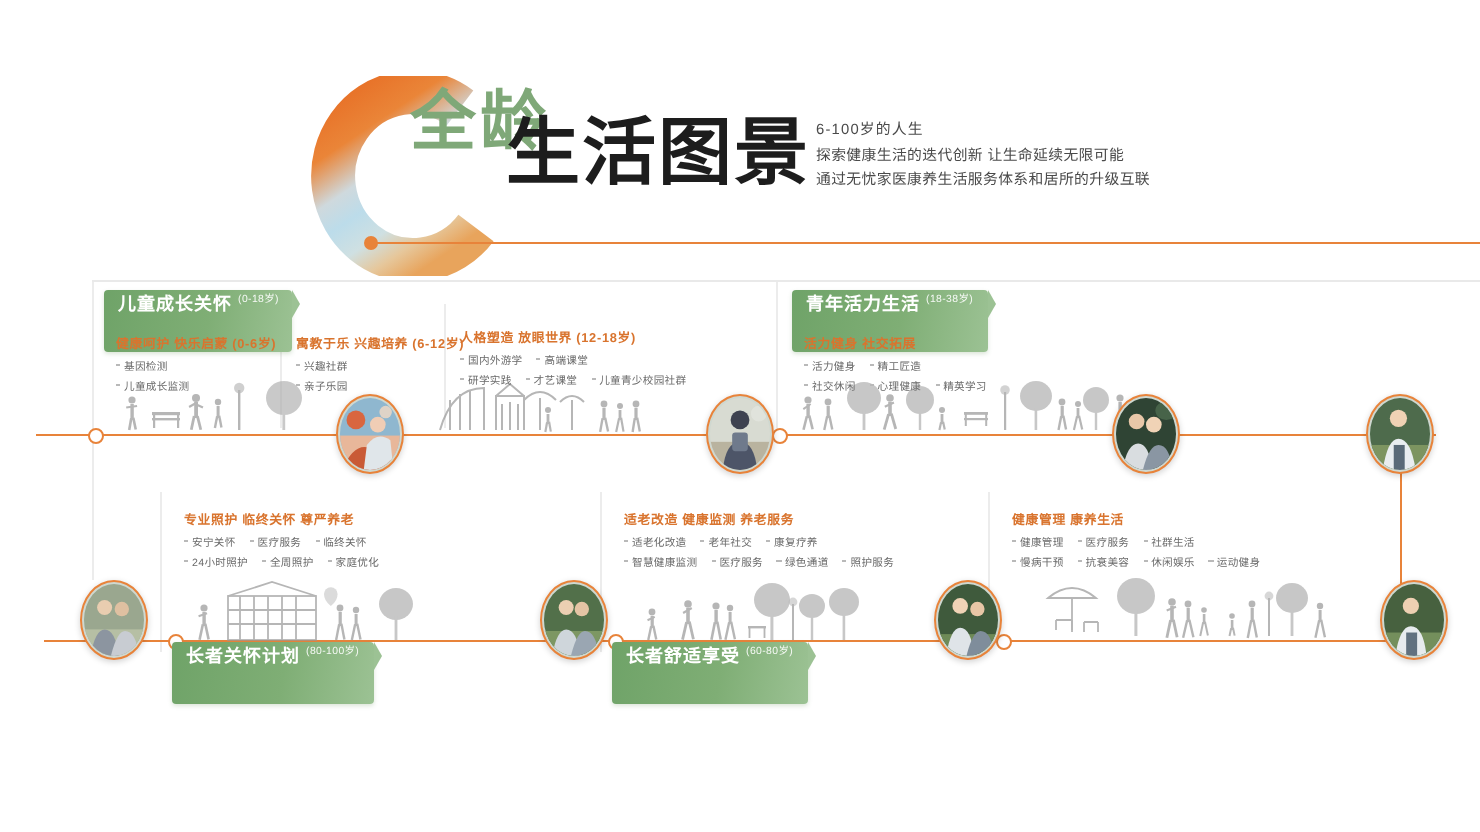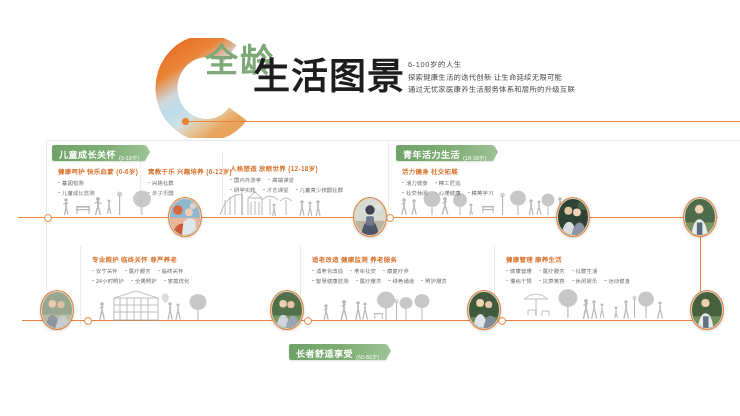--- a/index.html
+++ b/index.html
@@ -44,23 +44,23 @@
     position:absolute;width:7px;height:7px;border-radius:50%;
     background:#e8833a;
   }
   .ring-node{
     position:absolute;width:6px;height:6px;border-radius:50%;
     background:#fff;border:1px solid #e8833a;
   }
 
   
   .banner{
-    position:absolute;height:16px;border-radius:2px;
+    position:absolute;height:31px;border-radius:2px;
     background:linear-gradient(100deg,#6fa368 0%,#7fae75 55%,#9cc294 100%);
-    color:#ffffff;display:flex;align-items:flex-end;
+    color:#ffffff;display:flex;align-items:flex-start;
     padding:0 7px;box-sizing:border-box;white-space:nowrap;
     box-shadow:0 1px 2px rgba(110,150,100,.25);
   }
   .banner .b-title{font-size:9px;font-weight:bold;letter-spacing:.5px;}
   .banner .b-age{font-size:5.2px;margin-left:3px;opacity:.92;letter-spacing:.2px;}
   .banner::after{
     content:"";position:absolute;right:-4px;top:0;
     border-top:7.5px solid transparent;border-bottom:7.5px solid transparent;
     border-left:4px solid #9cc294;
   }
@@ -473,39 +473,43 @@
         <span class="blk-item">临终关怀</span>
       </div>
       <div class="blk-row">
         <span class="blk-item">24小时照护</span>
         <span class="blk-item">全周照护</span>
         <span class="blk-item">家庭优化</span>
       </div>
     </div>
   </div>
 
+  <div class="banner" style="left:86px;top:321px;">
+    <span class="b-title">长者关怀计划</span>
+    <span class="b-age">(80-100岁)</span>
+  </div>
 
   <div class="block" style="left:312px;top:255px;">
     <div class="blk-head">适老改造  健康监测  养老服务</div>
     <div class="blk-rows">
       <div class="blk-row">
         <span class="blk-item">适老化改造</span>
         <span class="blk-item">老年社交</span>
         <span class="blk-item">康复疗养</span>
       </div>
       <div class="blk-row">
         <span class="blk-item">智慧健康监测</span>
         <span class="blk-item">医疗服务</span>
         <span class="blk-item">绿色通道</span>
         <span class="blk-item">照护服务</span>
       </div>
     </div>
   </div>
 
-  <div class="banner" style="left:289px;top:321px;margin-top:23px;">
+  <div class="banner" style="left:306px;top:321px;">
     <span class="b-title">长者舒适享受</span>
     <span class="b-age">(60-80岁)</span>
   </div>
 
   <div class="block" style="left:506px;top:255px;">
     <div class="blk-head">健康管理  康养生活</div>
     <div class="blk-rows">
       <div class="blk-row">
         <span class="blk-item">健康管理</span>
         <span class="blk-item">医疗服务</span>

